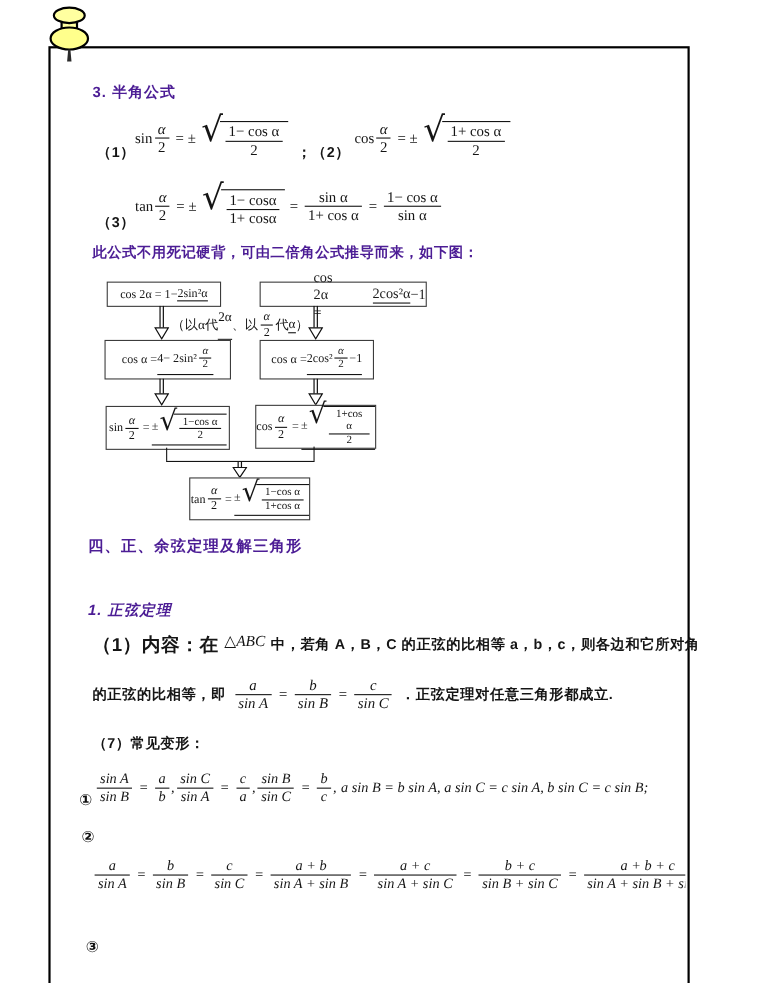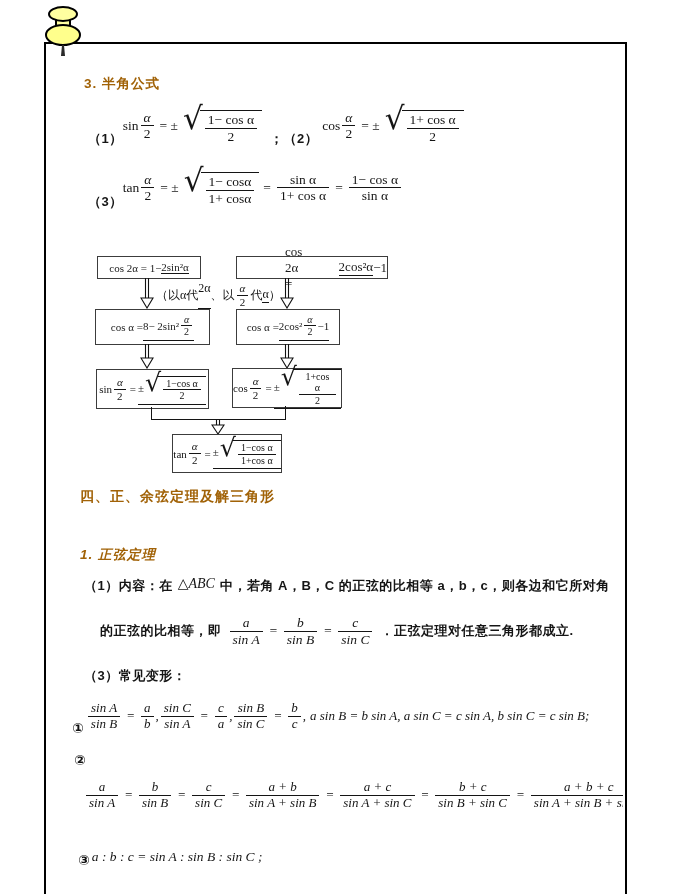--- a/index.html
+++ b/index.html
@@ -9,21 +9,21 @@
     color:#111;
   }
   .abs { position:absolute; }
   
   #frame {
     position:absolute; left:44px; top:42px; width:579px; height:870px;
     border:2px solid #000; background:transparent;
   }
   
   .cjk { font-weight:bold; color:#151515; letter-spacing:0.5px; }
-  .green { color:#a16207; }
+  .green { color:#4c1d95; }
   .h1 { font-size:14px; letter-spacing:1px; }
   .h2 { font-size:13.5px; letter-spacing:1px; }
   
   .m { font-family:"Liberation Serif","DejaVu Serif",serif; color:#141414;
        display:inline-flex; align-items:center; font-style:normal; }
   .mi { font-style:italic; }
   .fr { display:inline-block; text-align:center; line-height:1.15; margin:0 2px; }
   .fr .n { display:block; padding:0 3px; }
   .fr .d { display:block; border-top:1px solid #141414; padding:0 3px; }
   .sq { display:inline-flex; align-items:flex-start; margin-left:1px; }
@@ -110,20 +110,21 @@
           <span class="d">1+ cos α</span>
         </span>
       <span class="op">=</span>
       <span class="fr">
           <span class="n">1− cos α</span>
           <span class="d">sin α</span>
         </span>
     </span>
   </div>
 
+  <div class="abs cjk green" style="left:84px; top:221px; font-size:13px;">此公式不用死记硬背，可由二倍角公式推导而来，如下图：</div>
 
   <div class="box" style="left:97px; top:256px; width:102px; height:21px; font-size:11px;">
     <span>cos 2α = 1− </span>
       <span class="ulx" style="padding-bottom:0;">2sin²α</span>
   </div>
   <div class="box" style="left:236px; top:256px; width:102px; height:21px; font-size:13px;padding-left:48px;">
     <span>cos 2α = </span>
       <span class="ulx" style="padding-bottom:0;margin-left:33px;">2cos²α</span>
       <span> −1</span>
   </div>
@@ -148,21 +149,21 @@
         <span class="d">2</span>
       </span>
       <span>代</span>
       <span class="ulx" style="padding-bottom:0;">α</span>
       <span>）</span>
   </div>
 
   <div class="box" style="left:95px; top:309px; width:113px; height:34px; font-size:11px;">
     <span>cos α = </span>
       <span class="ulx">
-        <span>8−  2sin²</span>
+        <span>4−  2sin²</span>
         <span class="fr" style="font-size:10px;">
           <span class="n mi">α</span>
           <span class="d">2</span>
         </span>
       </span>
   </div>
   <div class="box" style="left:236px; top:309px; width:102px; height:34px; font-size:11px;">
     <span>cos α = </span>
       <span class="ulx">
         <span>2cos²</span>
@@ -244,47 +245,47 @@
             <span class="bod"><span class="fr" style="font-size:10px;"><span class="n">1−cos α</span><span class="d">1+cos α</span></span></span>
           </span>
         </span>
     </span>
   </div>
 
   <div class="abs cjk green h1" style="left:80px; top:488px;">四、正、余弦定理及解三角形</div>
   <div class="abs cjk green h2" style="left:80px; top:546px;font-style:italic;">1. 正弦定理</div>
 
   <div class="abs row" style="left:84px; top:574px; height:24px;">
-    <span class="cjk" style="font-size:13px;">（1）内容：在</span>
+    <span class="cjk" style="font-size:17px;">（1）内容：在</span>
     <span class="m mi" style="font-size:14px; margin:0 5px; position:relative; top:-3px;">△ABC</span>
     <span class="cjk" style="font-size:13px;">中，若角 A，B，C 的正弦的比相等 a，b，c，则各边和它所对角</span>
   </div>
 
   <div class="abs row" style="left:84px; top:607px; height:48px;">
-    <span class="cjk" style="font-size:13px;margin-left:16px;">的正弦的比相等，即</span>
+    <span class="cjk" style="font-size:13px;">的正弦的比相等，即</span>
     <span class="m mi" style="font-size:13.5px; margin:0 6px;">
       <span class="fr">
           <span class="n">a</span>
           <span class="d">sin A</span>
         </span>
       <span class="op">=</span>
       <span class="fr">
           <span class="n">b</span>
           <span class="d">sin B</span>
         </span>
       <span class="op">=</span>
       <span class="fr">
           <span class="n">c</span>
           <span class="d">sin C</span>
         </span>
     </span>
     <span class="cjk" style="font-size:13px;">．正弦定理对任意三角形都成立.</span>
   </div>
 
-  <div class="abs cjk" style="left:84px; top:667px; font-size:13px;">（3）常见变形：</div>
+  <div class="abs cjk" style="left:84px; top:667px; font-size:13px;">（7）常见变形：</div>
 
   <div class="abs row" style="left:72px; top:690px; height:52px;">
     <span class="mark" style="align-self:flex-end; margin-bottom:6px;">①</span>
     <span class="m mi" style="font-size:13px; margin-left:2px;">
       <span class="fr">
           <span class="n">sin A</span>
           <span class="d">sin B</span>
         </span>
       <span class="op">=</span>
       <span class="fr">
@@ -351,16 +352,15 @@
       <span class="op">=</span>
       <span class="fr">
           <span class="n">a + b + c</span>
           <span class="d">sin A + sin B + sin C</span>
         </span>
     </span>
   </div>
 
   <div class="abs row" style="left:78px; top:846px; height:22px;">
     <span class="mark" style="position:relative; top:3px;">③</span>
-    <span class="m mi" style="font-size:13.5px; margin-left:2px;">a : b : c = sin A : sin B : sin C ;</span>
   </div>
 
 </div>
 
 </body></html>

